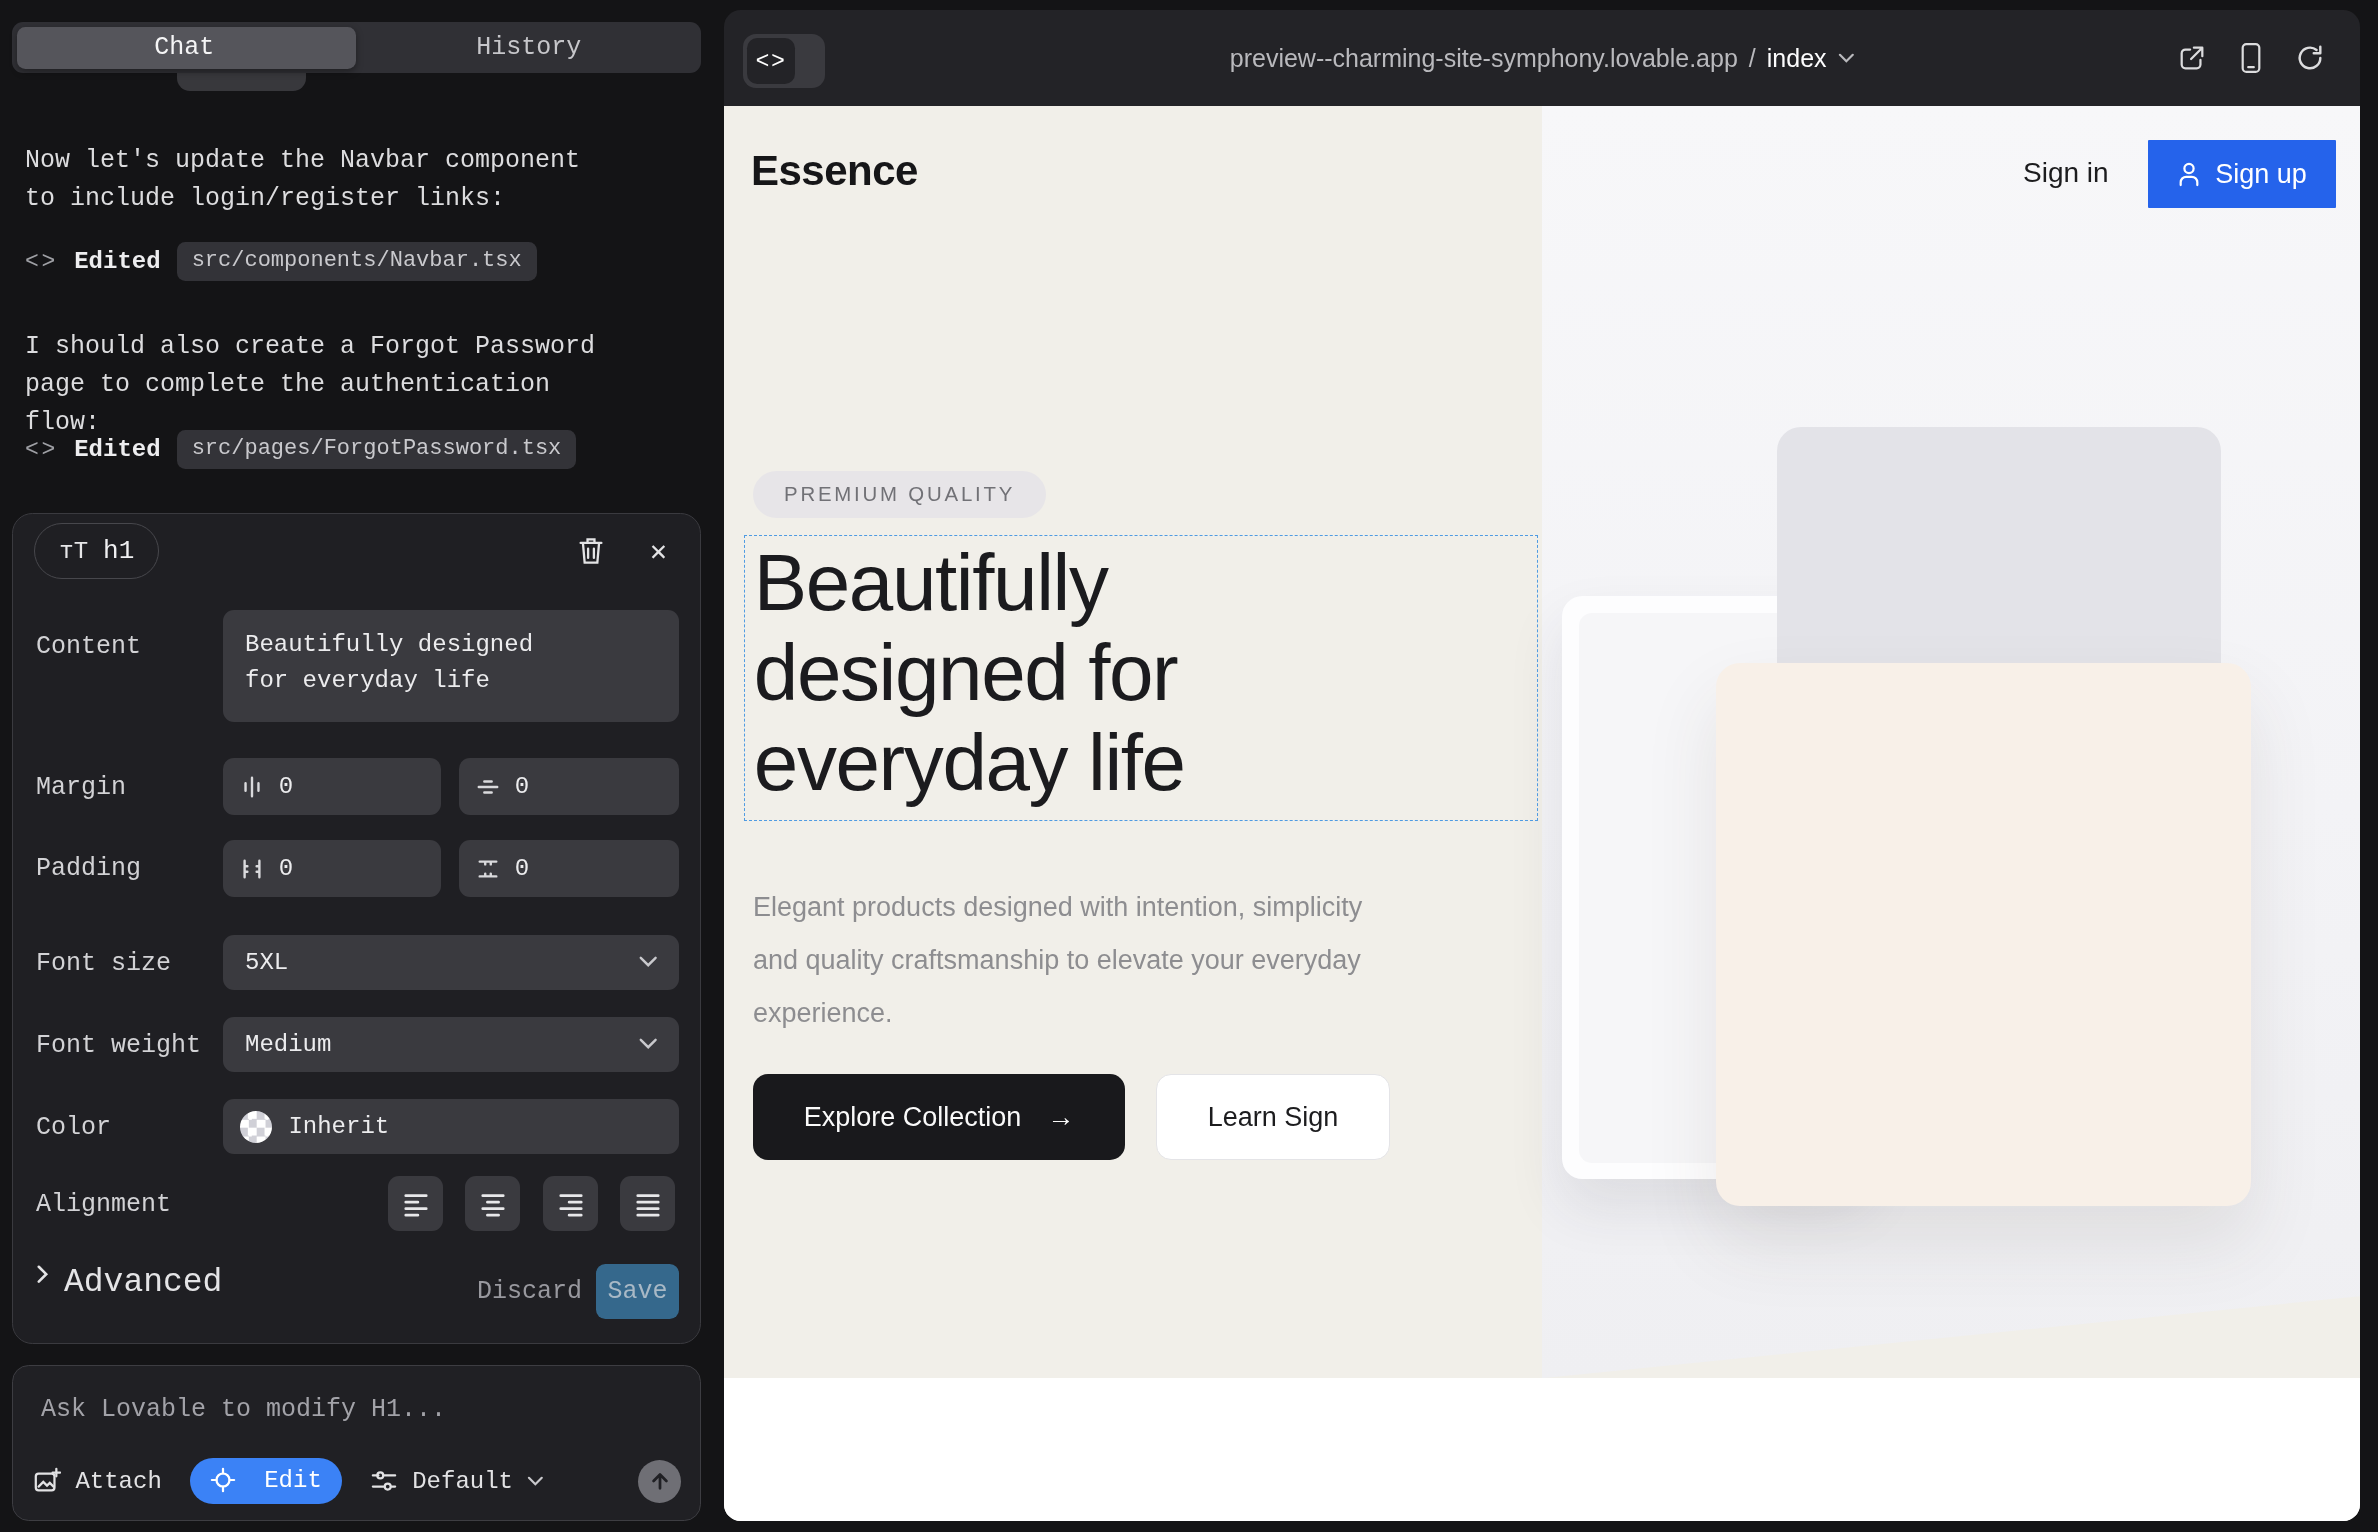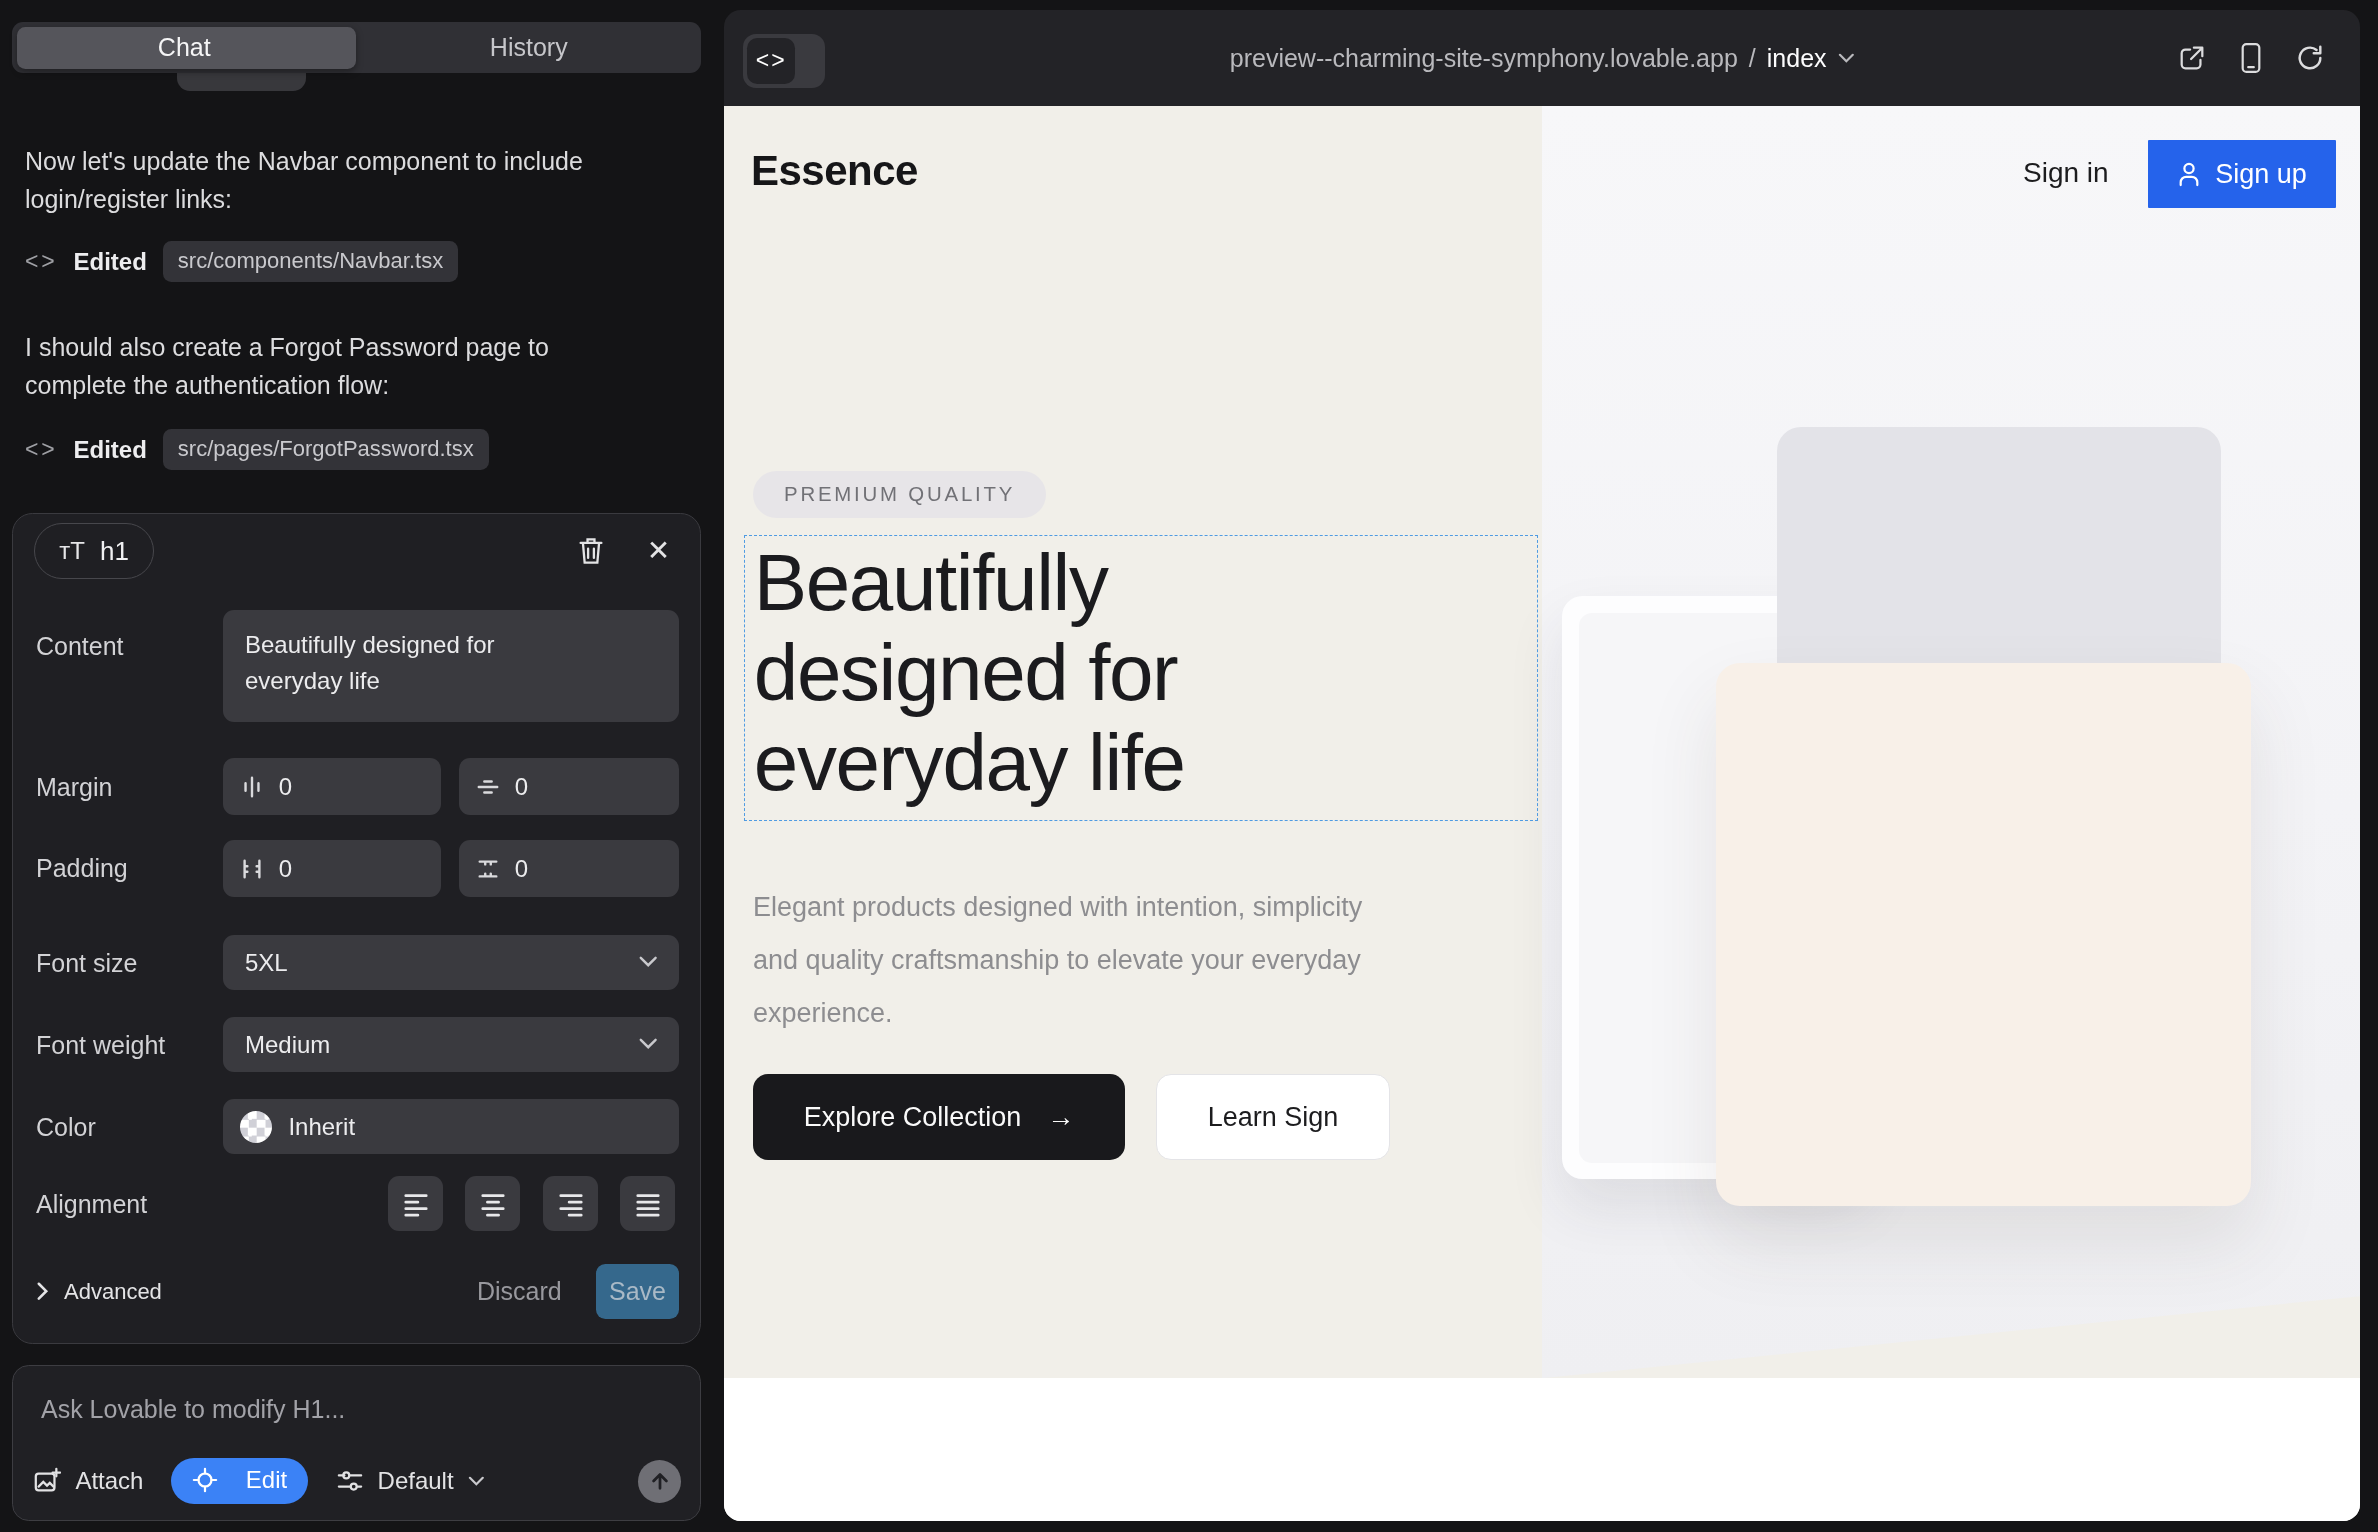--- a/index.html
+++ b/index.html
@@ -1,21 +1,21 @@
 <!DOCTYPE html>
 <html style="font-size:15px"><head>
 <meta charset="utf-8">
 <style>
   html,body{margin:0;padding:0;background:#0e0e10;}
   .stage{position:relative;width:2378px;height:1532px;background:#141416;overflow:hidden;
          font-family:"Liberation Sans","DejaVu Sans",sans-serif;-webkit-font-smoothing:antialiased;}
   svg{display:block;}
 
   
-  .sidebar{position:absolute;left:0;top:0;width:724px;height:1532px;}
+  .sidebar{position:absolute;left:0;top:0;width:724px;height:1532px;font-family:Liberation Mono, monospace;}
   .tabbar{position:absolute;left:12px;top:22px;width:689px;height:51px;background:#303035;border-radius:11px;display:flex;z-index:2;}
   .tab{flex:1;display:flex;align-items:center;justify-content:center;font-size:25px;color:#c6c6ca;position:relative;z-index:2;}
   .tab.active{color:#f5f5f6;}
   .tab-pill{position:absolute;left:4.6px;top:4.6px;width:339px;height:42px;background:#55555b;border-radius:8.3px;box-shadow:0 2.8px 7.4px rgba(0,0,0,.35);z-index:1;}
   .chip-peek{position:absolute;left:177px;top:65px;width:129px;height:26px;background:#38383c;border-radius:0 0 13px 13px;z-index:1;}
   .msg{position:absolute;left:25px;width:580px;font-size:25px;line-height:38px;color:#dcdcde;}
   .edit-row{position:absolute;left:25px;display:flex;align-items:center;gap:16px;height:41px;}
   .code-glyph{color:#9fa0a5;font-size:23px;letter-spacing:2.8px;}
   .edited{font-weight:bold;font-size:24px;color:#ededef;}
   .file-chip{background:#333338;border-radius:8.3px;padding:6.5px 15px 8.3px;font-size:22px;color:#c9c9cd;white-space:nowrap;}
@@ -29,21 +29,21 @@
   .flabel{position:absolute;left:23px;font-size:25px;color:#d2d2d5;}
   .field{position:absolute;background:#3a3a3f;border-radius:11px;display:flex;align-items:center;color:#ececee;font-size:24px;box-sizing:border-box;}
   .field .ficon{margin:0 15px 0 16.7px;color:#dadadd;}
   .content-box{left:210px;top:96px;width:456px;height:112px;align-items:flex-start;padding:16.7px 0 0 22px;}
   .content-box .txt{width:320px;line-height:36px;}
   .sel{left:210px;width:456px;height:55px;padding-left:22px;}
   .sel .chev{position:absolute;right:20.4px;top:20.4px;color:#c9c9cd;}
   .swatch{width:32px;height:32px;border-radius:50%;margin:0 16.7px 0 16.7px;
           background:repeating-conic-gradient(#ffffff 0% 25%, #d0d0d7 0% 50%);background-size:16.7px 16.7px;}
   .alignbtn{position:absolute;top:662px;width:55px;height:55px;background:#3a3a3f;border-radius:11px;display:flex;align-items:center;justify-content:center;color:#e8e8ea;}
-  .advanced{position:absolute;left:23px;top:750px;height:55px;display:flex;align-items:center;gap:15px;font-size:22px;color:#e4e4e6;}
+  .advanced{position:absolute;left:23px;top:750px;height:55px;display:flex;gap:15px;font-size:33px;color:#e4e4e6;}
   .discard{position:absolute;left:464px;top:750px;height:55px;display:flex;align-items:center;font-size:25px;color:#98989e;}
   .save{position:absolute;left:583px;top:750px;width:83px;height:55px;background:#35688c;border-radius:9.3px;display:flex;align-items:center;justify-content:center;font-size:25px;color:#a9b9c6;}
 
   
   .composer{position:absolute;left:12px;top:1365px;width:689px;height:156px;background:#202024;border:1.9px solid #3d3d42;border-radius:16.7px;box-sizing:border-box;}
   .placeholder{position:absolute;left:28px;top:29px;font-size:25px;color:#a2a2a8;}
   .composer-row{position:absolute;left:20.4px;right:18.6px;top:89px;height:52px;display:flex;align-items:center;gap:28px;}
   .attach,.default-btn{display:flex;align-items:center;gap:14px;color:#e2e2e4;font-size:24px;}
   .edit-pill{display:flex;align-items:center;gap:28px;background:#3b82f6;color:#fff;border-radius:927px;padding:8.3px 20.4px 10.2px;font-size:24px;}
   .send{margin-left:auto;width:43px;height:43px;border-radius:50%;background:#6f6f75;display:flex;align-items:center;justify-content:center;color:#202024;}

